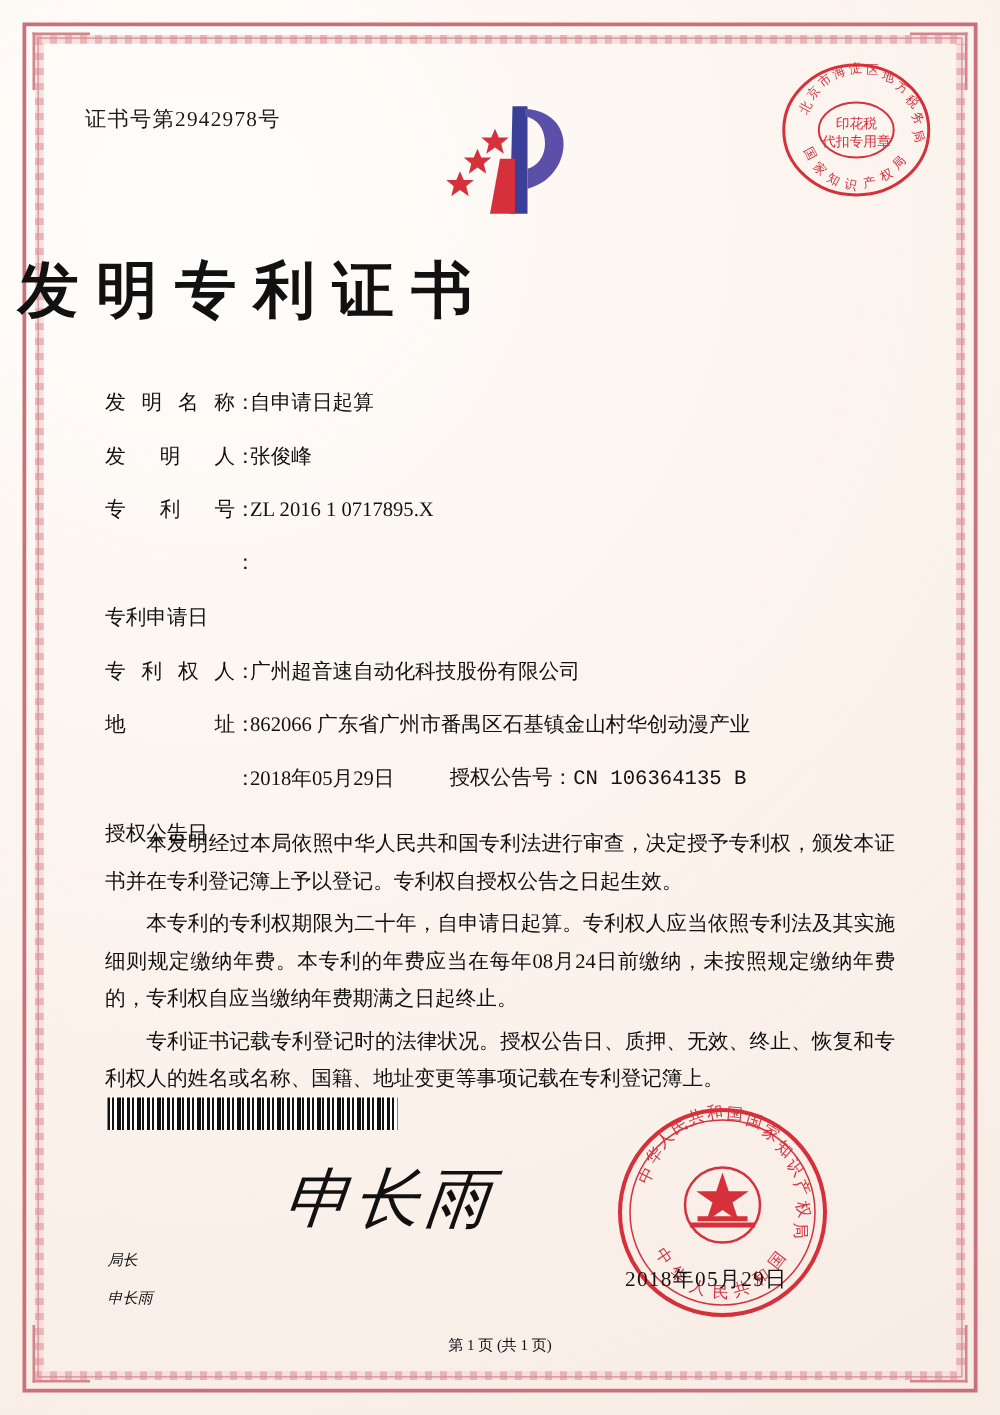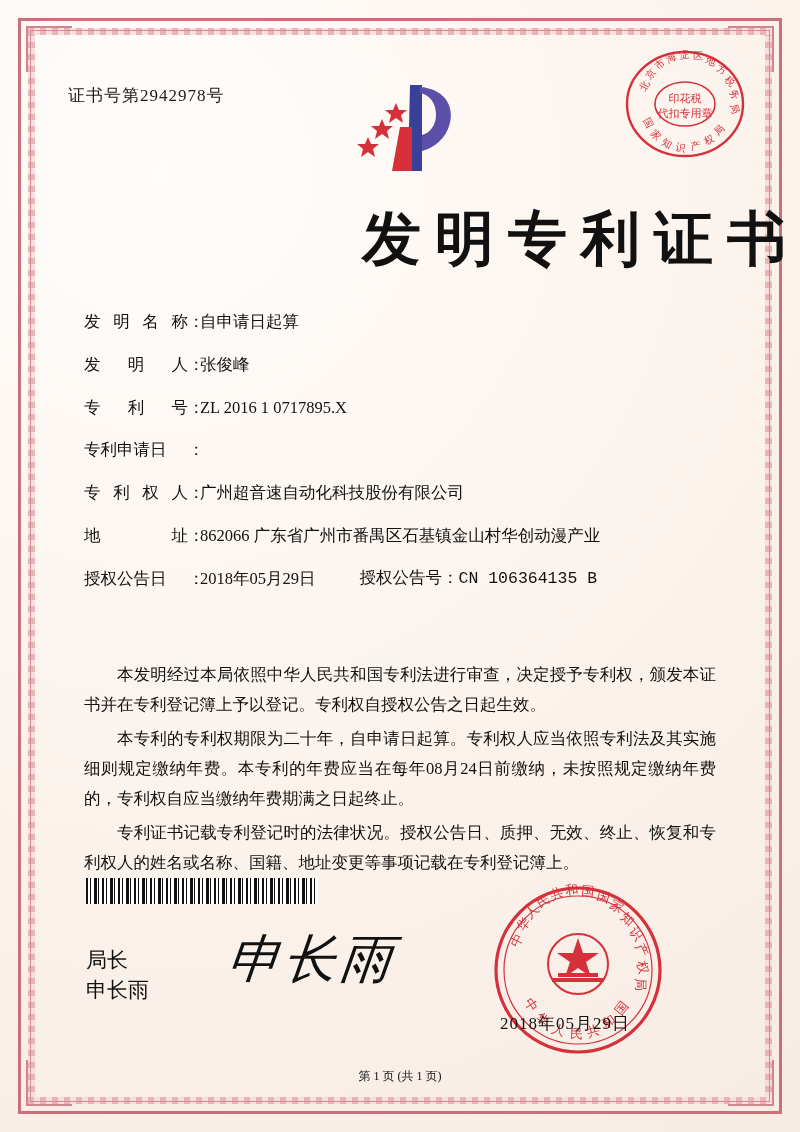--- a/index.html
+++ b/index.html
@@ -77,22 +77,22 @@
     position: absolute;
     right: 52px;
     top: 42px;
     width: 125px;
     height: 125px;
   }
   .title {
     position: absolute;
     left: 0; right: 0;
     top: 200px;
-    text-align: right;
-    font-size: 59px;
+    text-align: left;
+    font-size: 49px;
     letter-spacing: 14px;
     font-weight: bold;
     color: #111;
     text-indent: 14px;
   }
 
   
   .fields {
     position: absolute;
     left: 84px;
@@ -108,21 +108,21 @@
     margin-bottom: 23px;
   }
   .field-label {
     width: 104px;
     flex: 0 0 104px;
     display: flex;
     justify-content: space-between;
     letter-spacing: 0;
     white-space: nowrap;
   }
-  .field-label.tight { letter-spacing: 0; }
+  .field-label.tight { letter-spacing: 0; margin-top: 44px; }
   .field-colon { width: 12px; flex: 0 0 12px; text-align: center; }
   .field-value { flex: 1; }
   .field-value .line2 { display: block; margin-top: 12px; }
   .field-row.inline-two .field-value { display: flex; }
   .sub-label {
     margin-left: 44px;
     white-space: nowrap;
     font-family: Liberation Mono, monospace;
   }
   .sub-label .sl-text { letter-spacing: 0; }
@@ -152,24 +152,25 @@
     height: 26px;
     background: repeating-linear-gradient(90deg,
       #111 0 2px, #fff 2px 4px, #111 4px 5px, #fff 5px 8px,
       #111 8px 11px, #fff 11px 12px, #111 12px 13px, #fff 13px 16px);
   }
 
   
   .sig-label {
     position: absolute;
     left: 86px;
-    top: 945px;
-    font-size: 21px;
+    top: 993px;
+    font-size: 12px;
     color: #111;
     line-height: 30px;
+    font-style: italic;
   }
   .sig-script {
     position: absolute;
     left: 228px;
     top: 925px;
     font-size: 52px;
     color: #111;
     font-family: "DejaVu Serif", serif;
     font-style: italic;
     letter-spacing: 4px;

